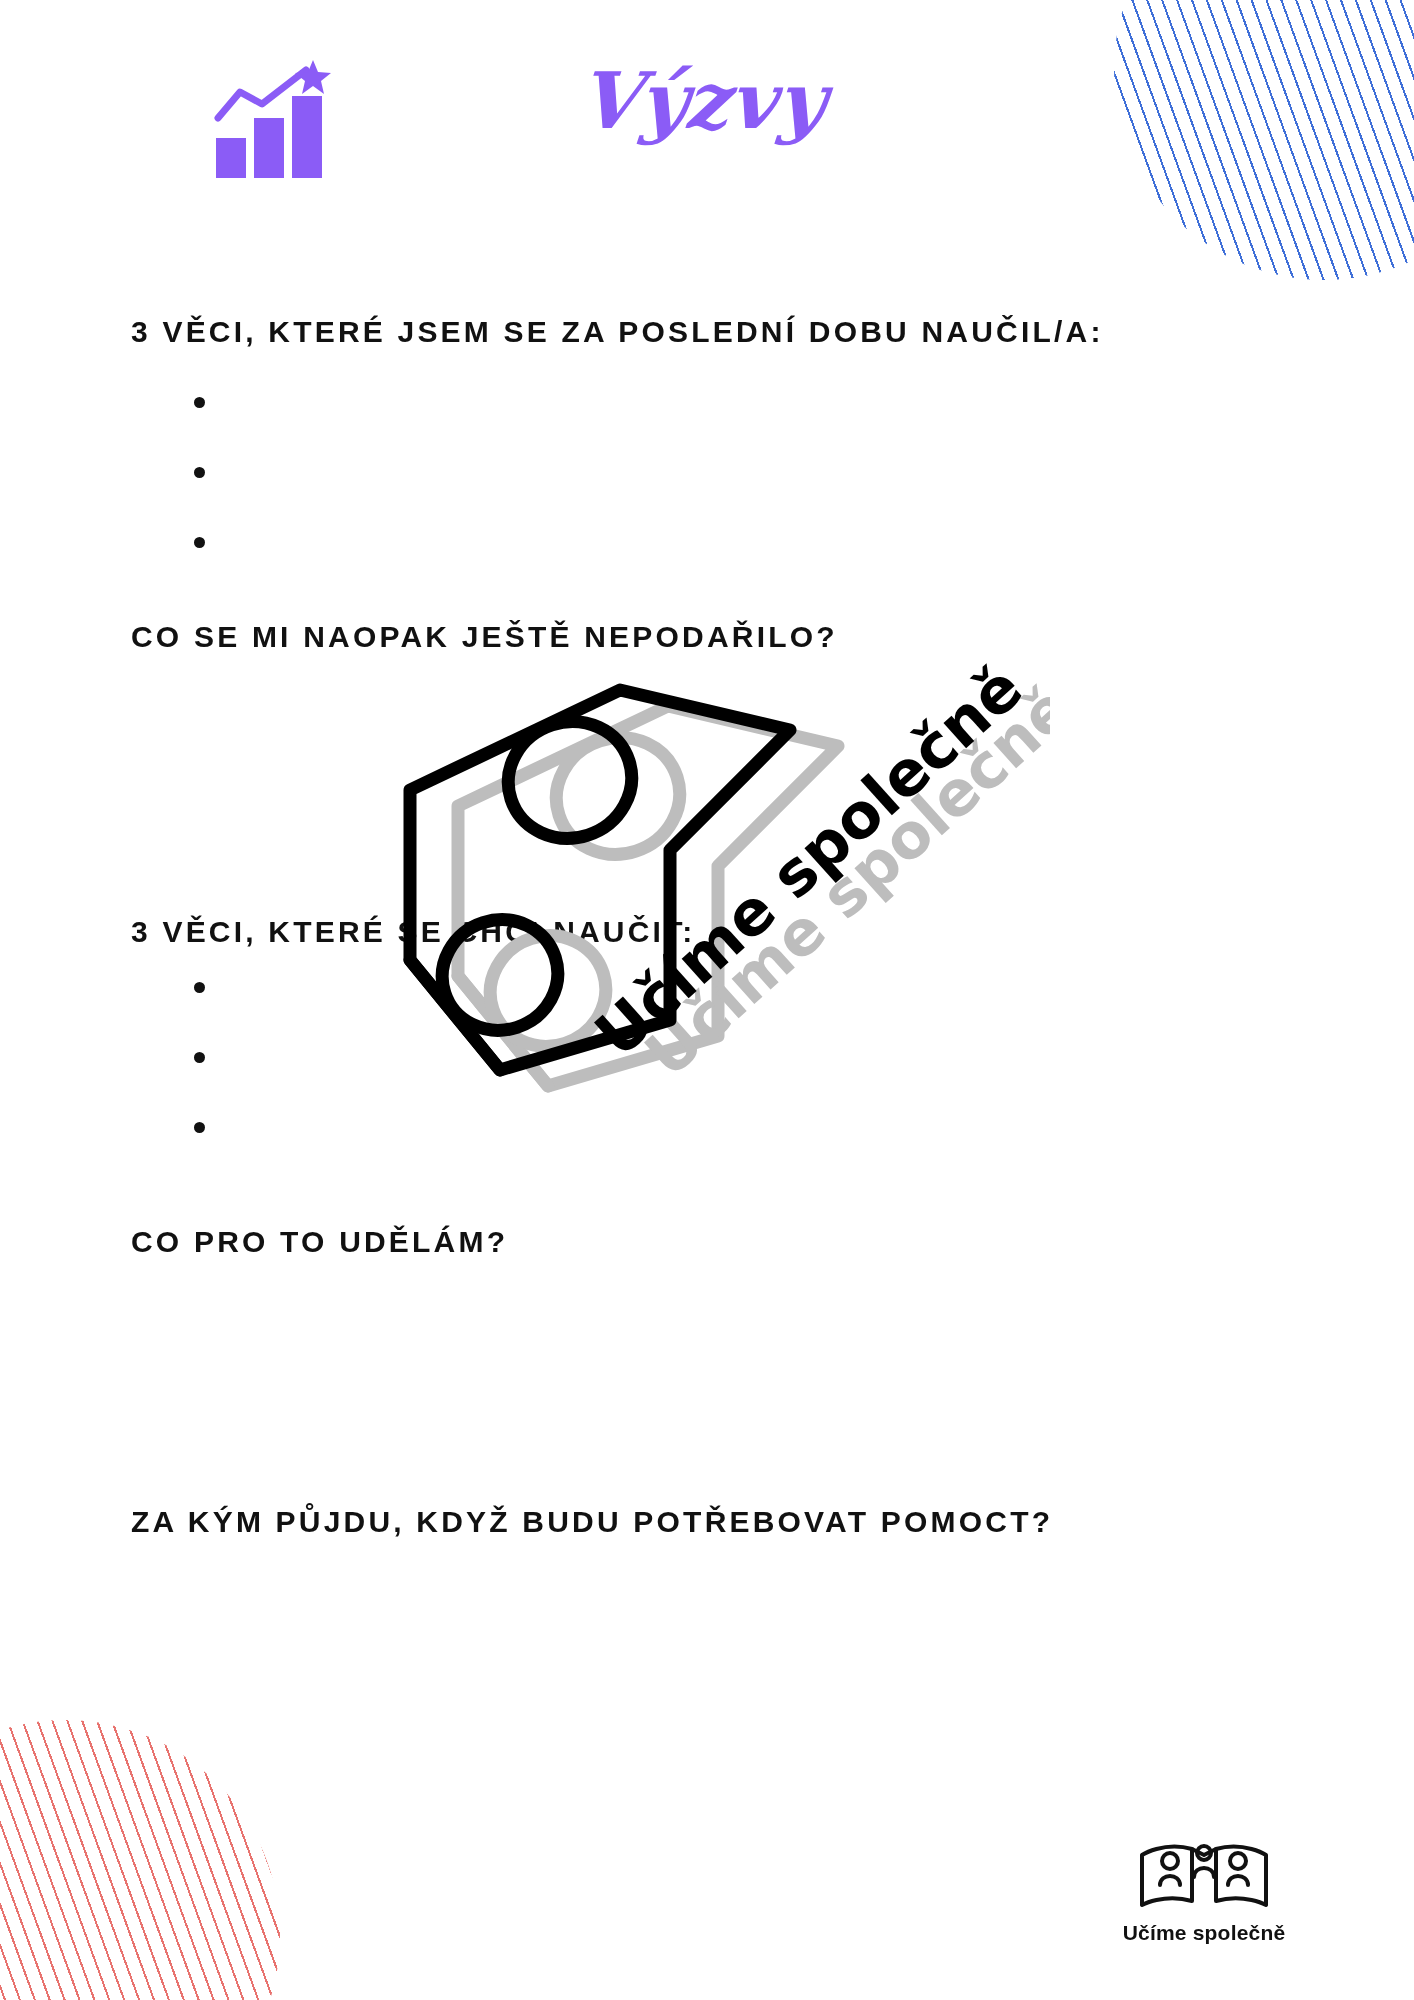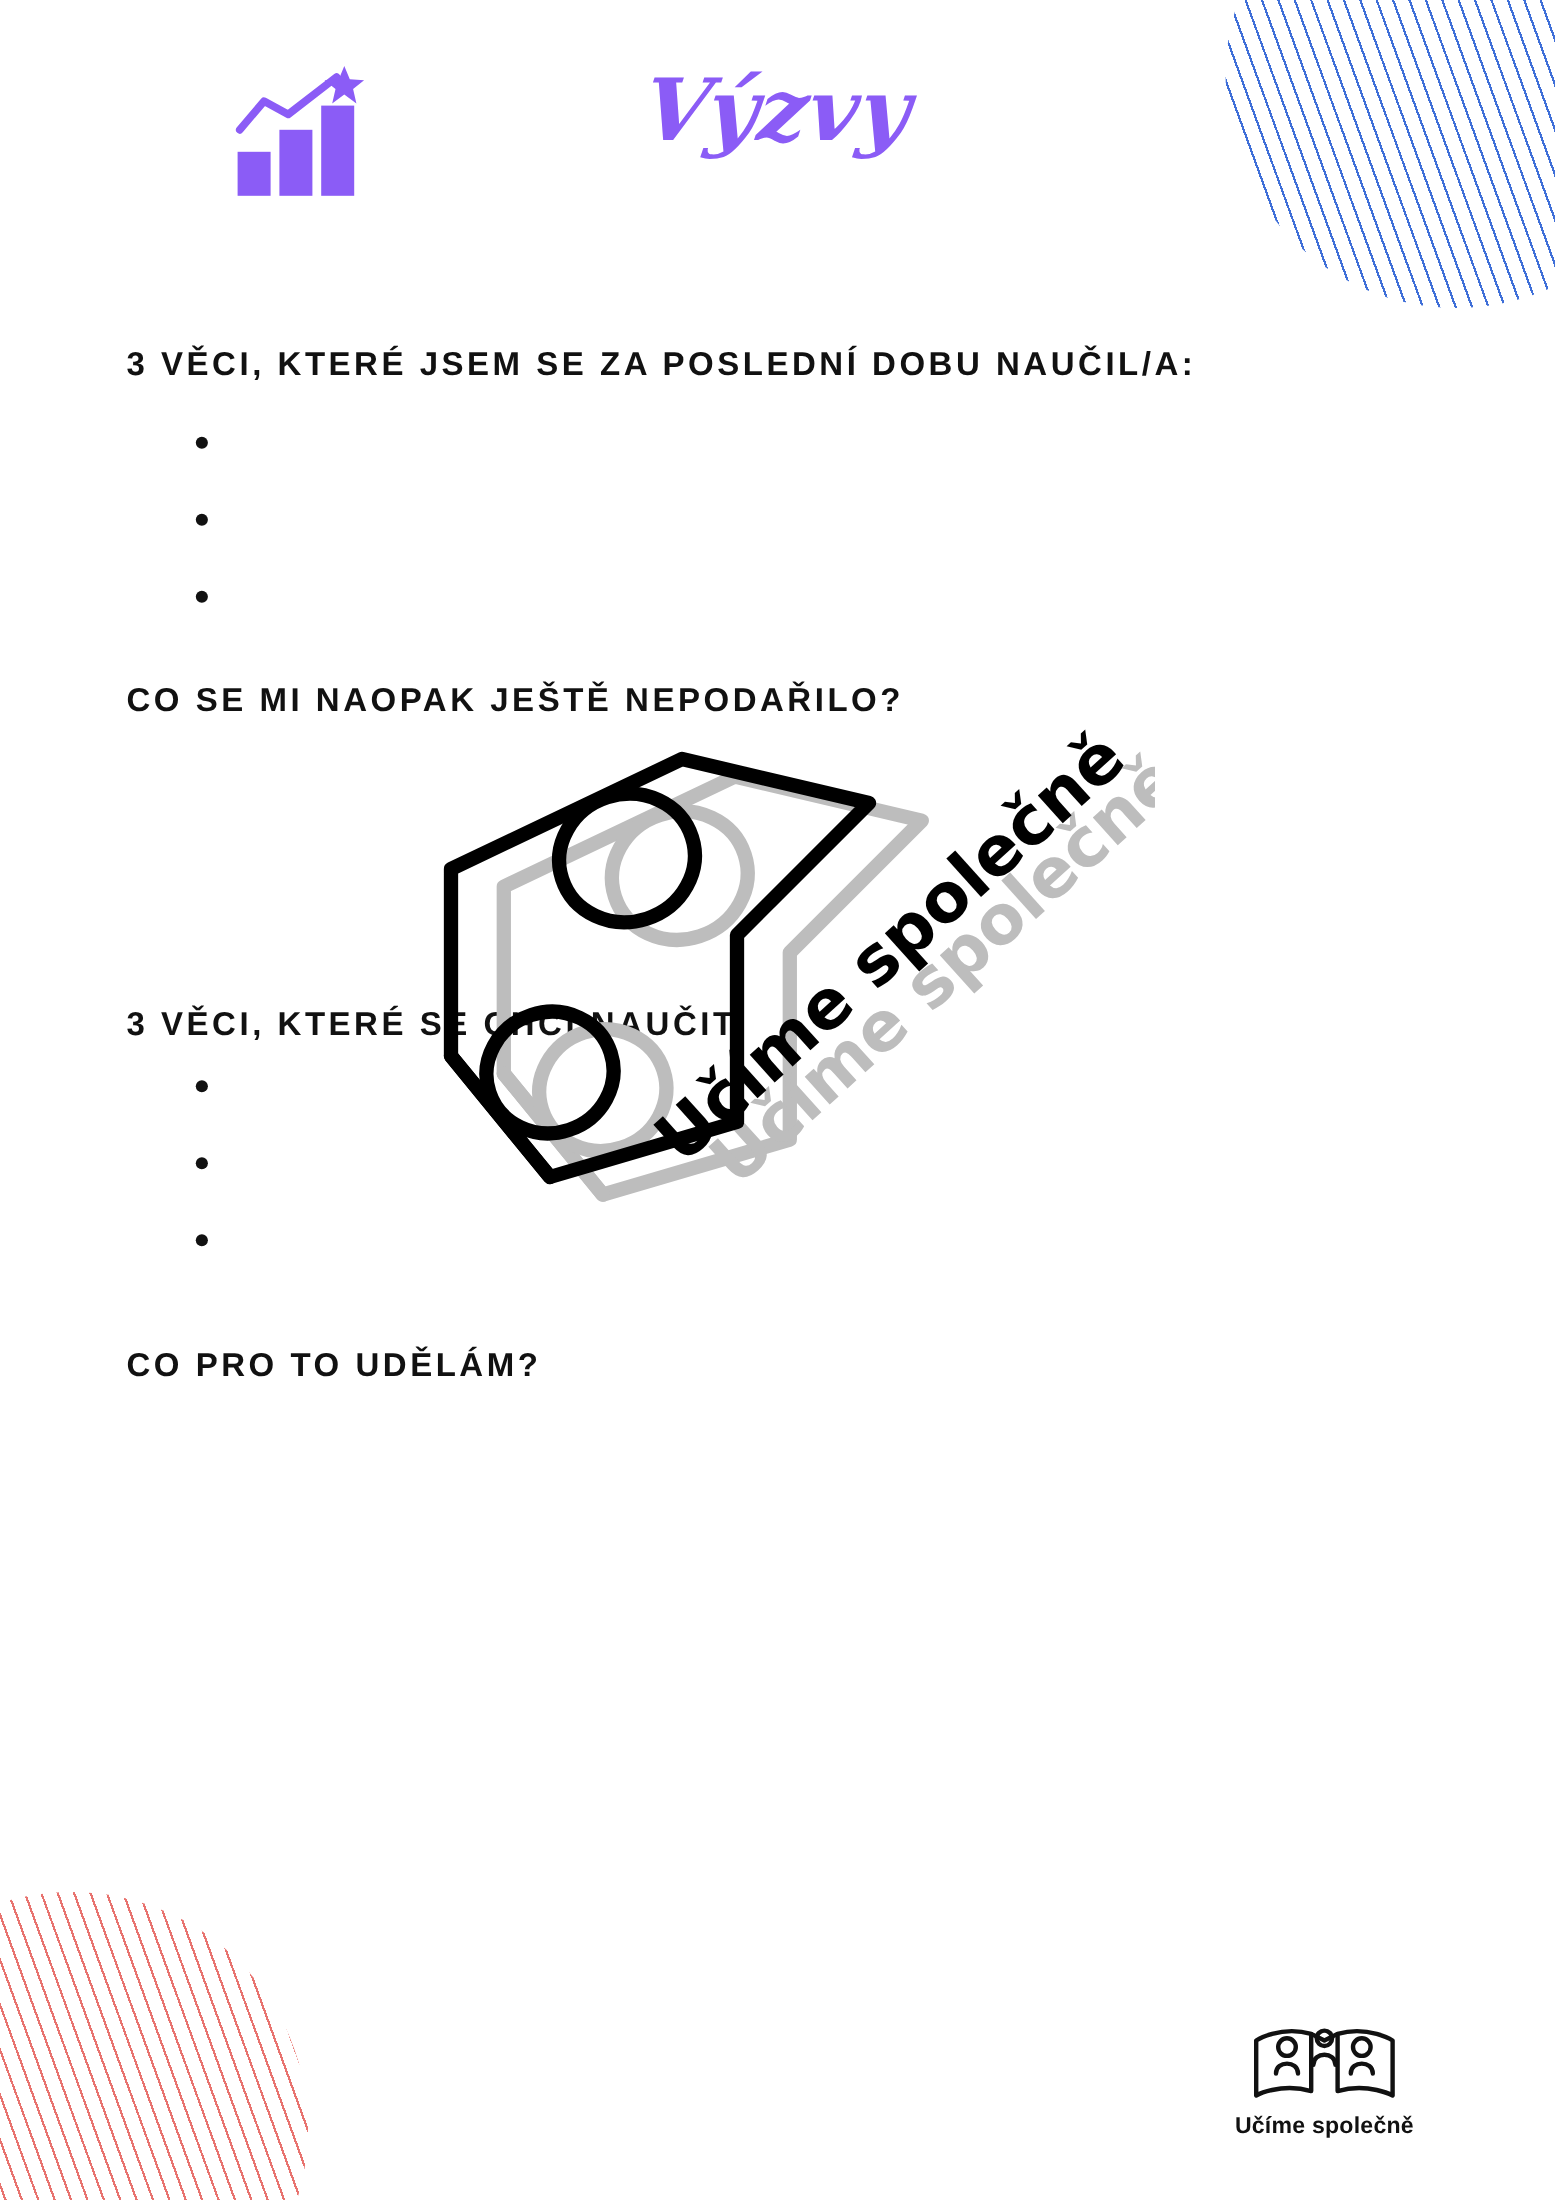--- a/index.html
+++ b/index.html
@@ -87,21 +87,21 @@
     font-size: 78px;
     letter-spacing: 1px;
     color: #8b5cf6;
     transform: skewX(-8deg);
   }
 
   
   .sheet {
     position: absolute;
     top: 0;
-    left: 0;
+    left: 16px;
     width: 1202px;
     height: 2000px;
   }
   .prompt {
     position: absolute;
     font-family: "Liberation Sans", sans-serif;
     font-weight: 700;
     font-size: 30px;
     letter-spacing: 3.2px;
     text-transform: uppercase;
@@ -198,20 +198,21 @@
   <div class="prompt" style="left:115px; top:915px;">3 VĚCI, KTERÉ SE CHCI NAUČIT:</div>
   <ul class="bullets" style="left:60px; top:960px;">
     <li></li>
     <li></li>
     <li></li>
   </ul>
 
   <div class="prompt" style="left:115px; top:1225px;">CO PRO TO UDĚLÁM?</div>
   <div style="position:absolute; left:115px; top:1270px; width:1180px; height:180px;"></div>
 
+  <div class="prompt" style="left:115px; top:1505px;">ZA KÝM PŮJDU, KDYŽ BUDU POTŘEBOVAT POMOCT?</div>
   <div style="position:absolute; left:115px; top:1550px; width:1180px; height:130px;"></div>
 
   <div style="position:absolute; left:115px; top:1735px; width:1180px; height:140px;"></div>
 </div>
 
 <svg class="watermark" viewBox="0 0 720 620">
   <g transform="translate(40,20)">
 
     <g stroke="#bdbdbd" stroke-width="13" fill="none" stroke-linejoin="round" stroke-linecap="round" transform="translate(48,16)">
       <path d="M40,300 L40,130 L250,30 L420,70 L300,190 L300,360 L130,410 Z"></path>

